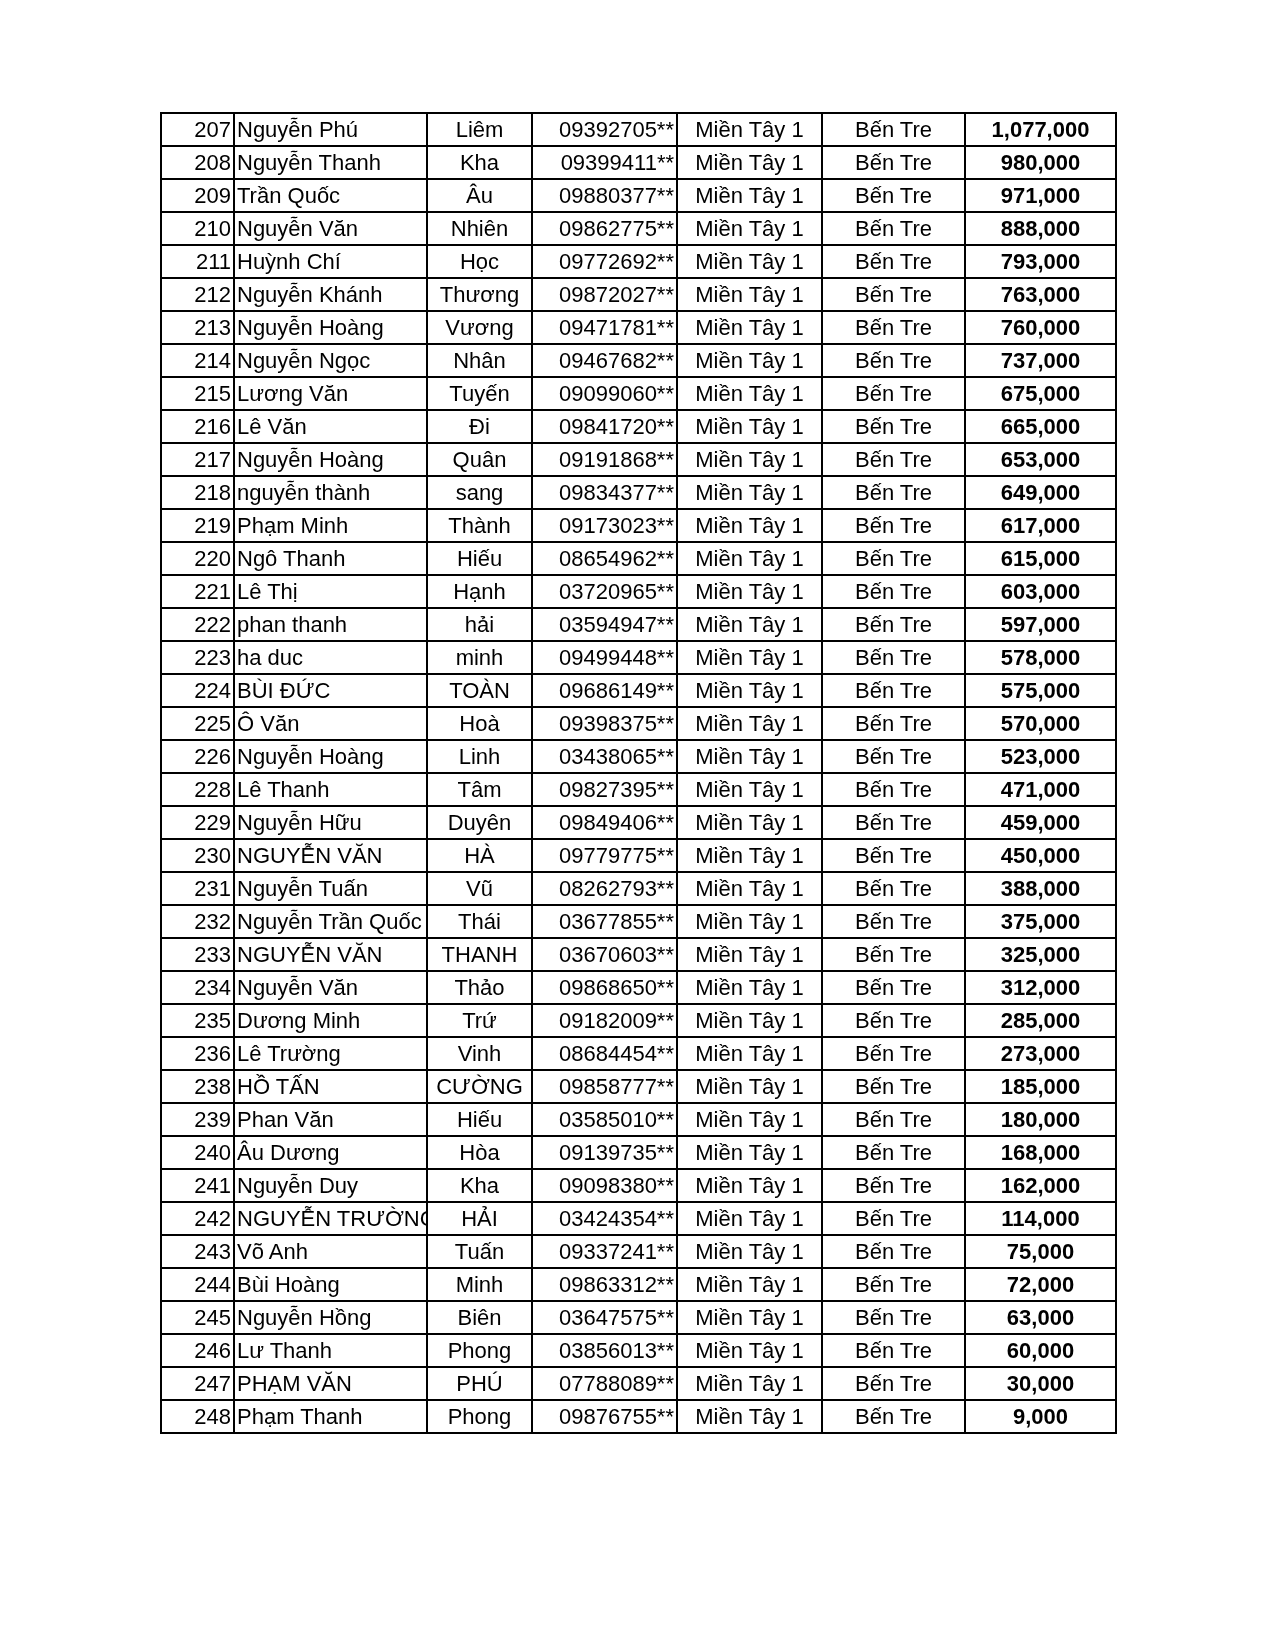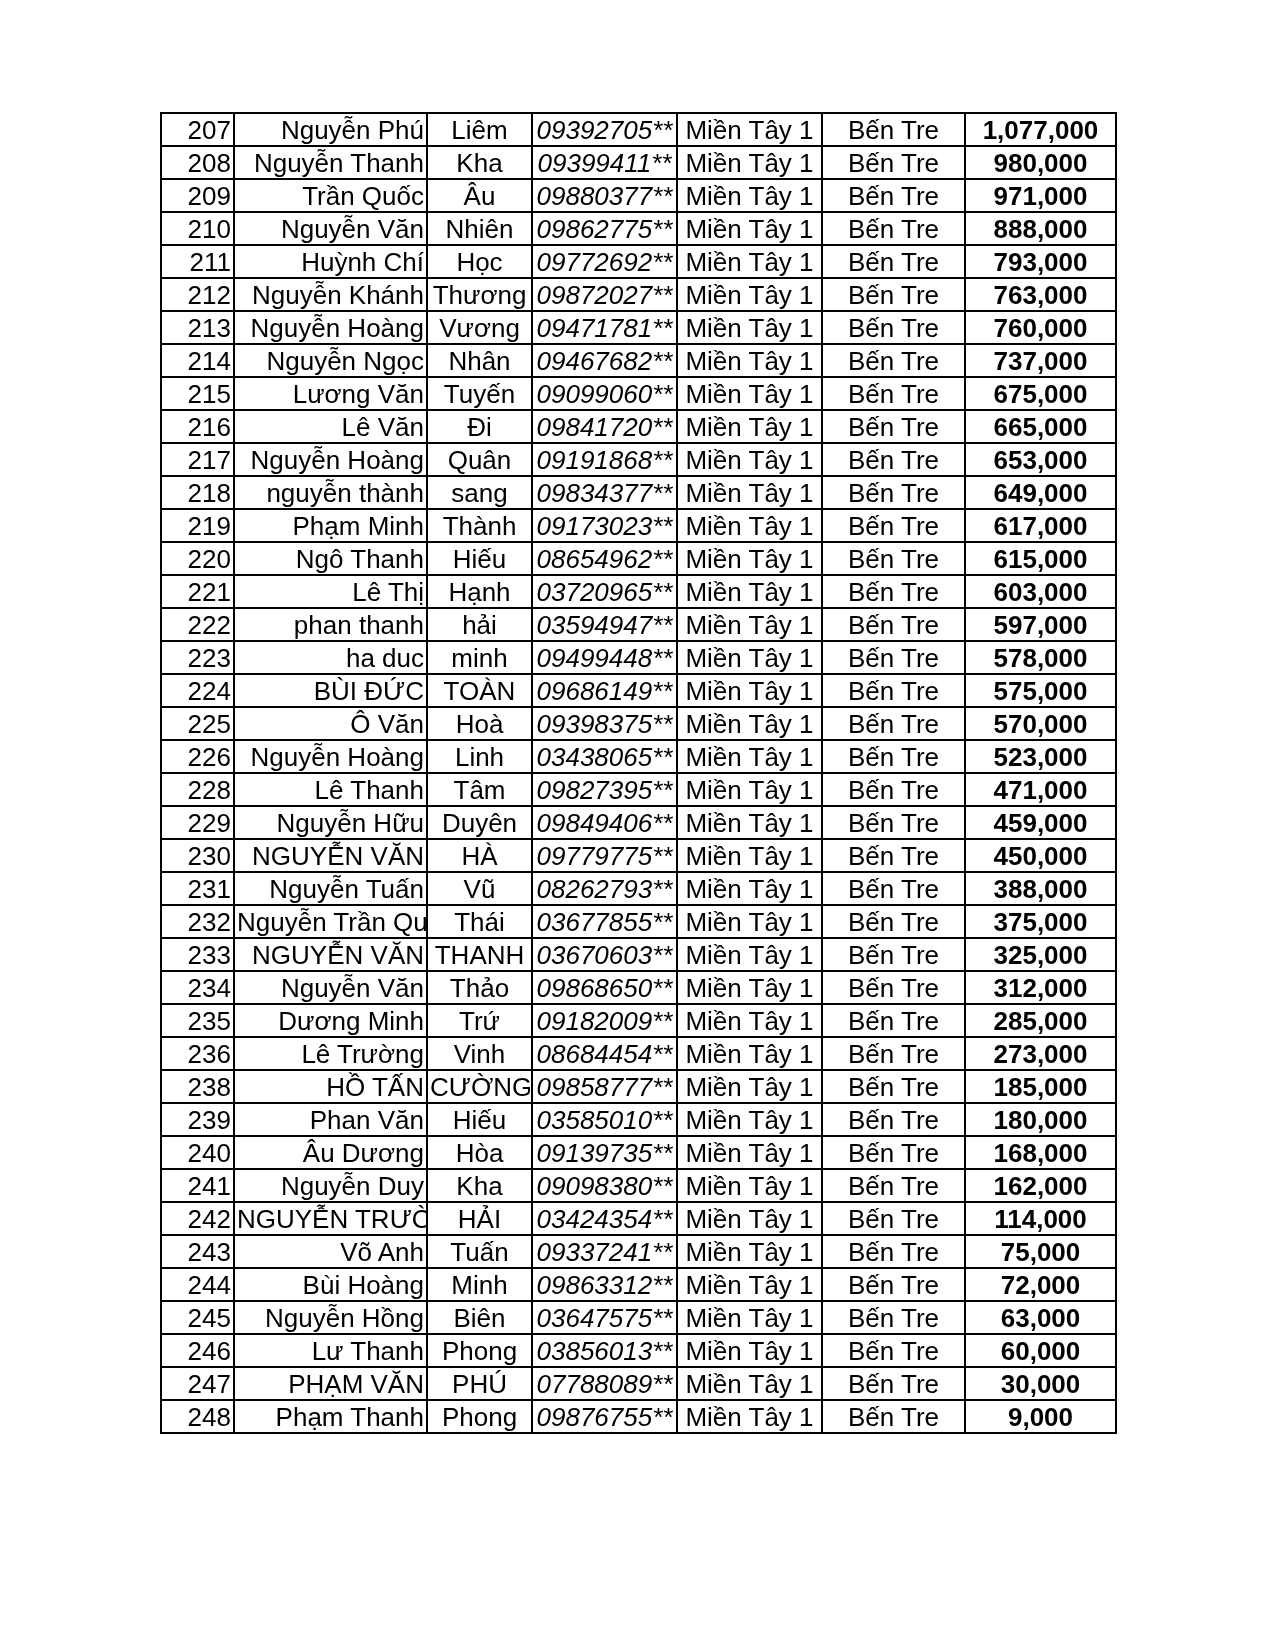--- a/index.html
+++ b/index.html
@@ -17,36 +17,36 @@
     overflow: hidden;
   }
   table.data-table {
     position: absolute;
     left: 160px;
     top: 112px;
     width: 941px;
     border-collapse: collapse;
     table-layout: fixed;
     border: 2px solid #000000;
-    font-size: 26px;
+    font-size: 22px;
     line-height: 1;
   }
   table.data-table td {
     border: 2px solid #000000;
     height: 31px;
     padding: 0 2px;
     white-space: nowrap;
     overflow: hidden;
     vertical-align: middle;
     background: #ffffff;
   }
   td.col-index     { width: 67px;  text-align: right;  padding-right: 4px; }
-  td.col-first_name{ width: 187px; text-align: right; margin-left: 8px; }
+  td.col-first_name{ width: 187px; text-align: left; margin-left: 8px; }
   td.col-last_name { width: 99px;  text-align: center; border-radius: 13px; }
-  td.col-phone     { width: 139px; text-align: center; font-style: italic; }
+  td.col-phone     { width: 139px; text-align: right; }
   td.col-region    { width: 139px; text-align: center; margin-top: 36px; }
   td.col-province  { width: 137px; text-align: center; }
   td.col-amount    { width: 145px; text-align: center;  padding-right: 9px; font-weight: bold; }
 </style>
 </head>
 <body>
 
 <div class="page">
   <table class="data-table">
     <tbody>

